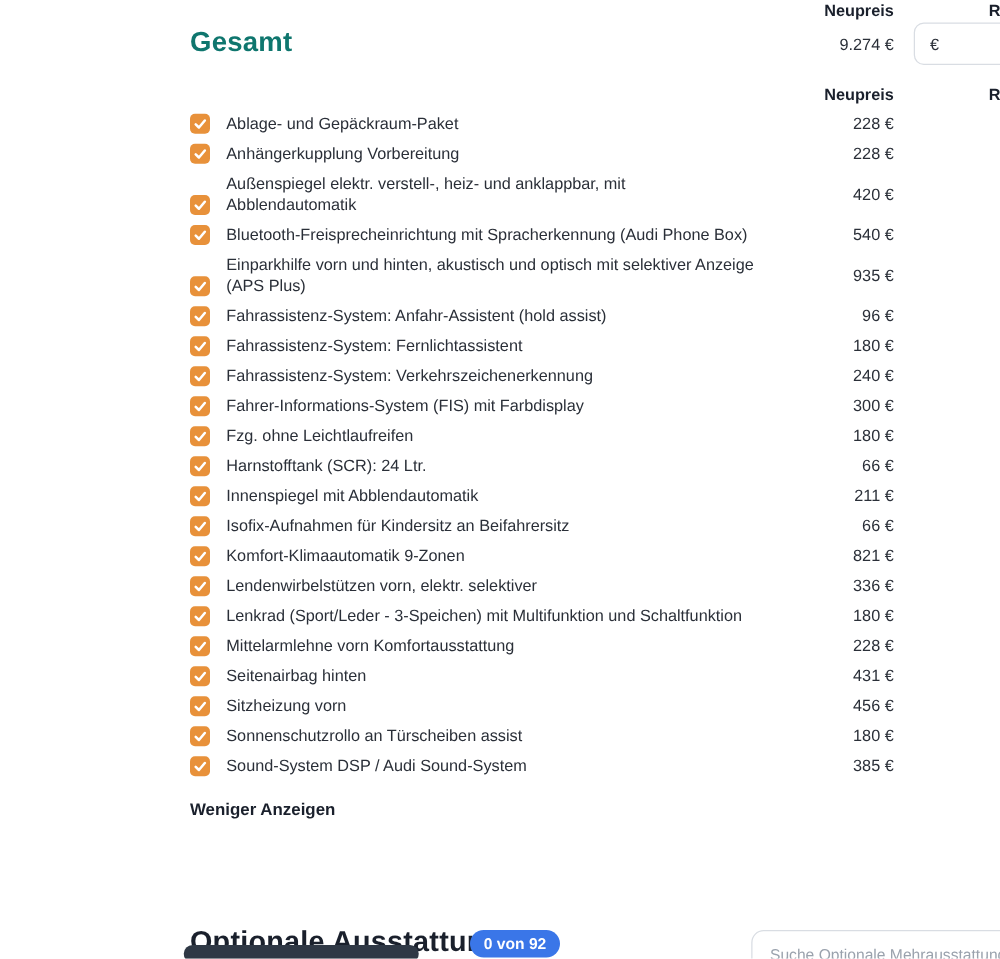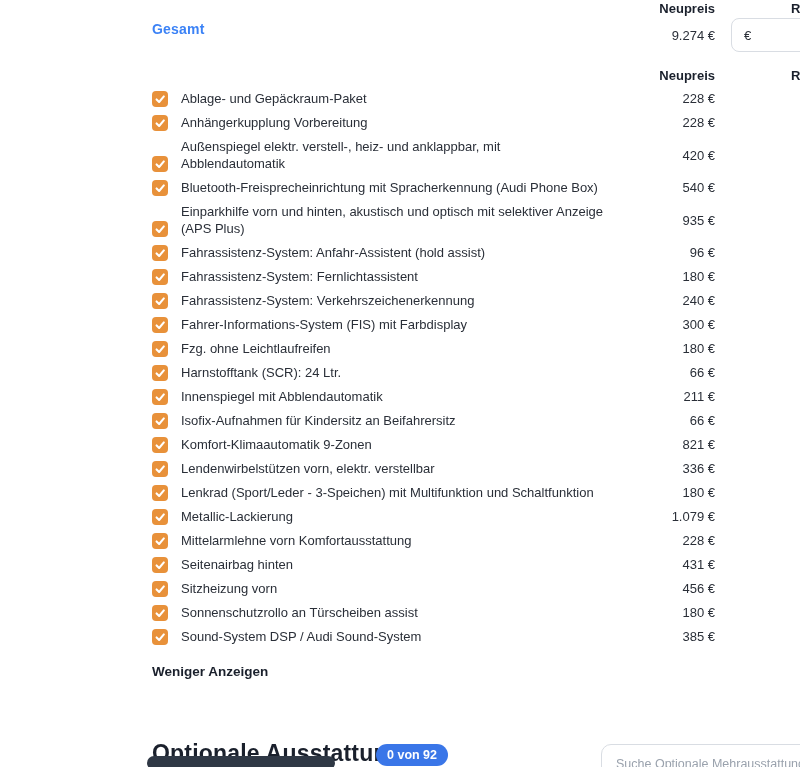--- a/index.html
+++ b/index.html
@@ -8,21 +8,21 @@
     position:relative;
     width:800px; height:767px;
     background:#ffffff;
     overflow:hidden;
     font-family:"Liberation Sans", sans-serif;
     color:#2a2f38;
   }
   .abs { position:absolute; }
   .page-title {
     left:152px; top:21px;
-    font-size:14px; font-weight:700; color:#3b82f6;
+    font-size:22px; font-weight:700; color:#0f766e;
     letter-spacing:.2px;
   }
   .col-header {
     font-size:13px; font-weight:600; color:#1a202c;
   }
   .np1 { right:85px; top:1px; }
   .np2 { right:85px; top:68px; }
   .r1  { left:791px; top:1px; }
   .r2  { left:791px; top:68px; }
   .total-value {
@@ -260,43 +260,34 @@
     <span class="item-label">Komfort-Klimaautomatik 9-Zonen</span>
     <span class="item-price">821 €</span>
   </div>
 
   <div class="row">
     <span class="checkbox">
       <svg width="12" height="12" viewBox="0 0 14 14">
         <polyline points="3,7.5 6,10.5 11.5,4" fill="none" stroke="#ffffff" stroke-width="2.4" stroke-linecap="round" stroke-linejoin="round"></polyline>
       </svg>
     </span>
-    <span class="item-label">Lendenwirbelstützen vorn, elektr. verstellbar</span>
+    <span class="item-label">Lendenwirbelstützen vorn, elektr. selektiver</span>
     <span class="item-price">336 €</span>
   </div>
 
   <div class="row">
     <span class="checkbox">
       <svg width="12" height="12" viewBox="0 0 14 14">
         <polyline points="3,7.5 6,10.5 11.5,4" fill="none" stroke="#ffffff" stroke-width="2.4" stroke-linecap="round" stroke-linejoin="round"></polyline>
       </svg>
     </span>
     <span class="item-label">Lenkrad (Sport/Leder - 3-Speichen) mit Multifunktion und Schaltfunktion</span>
     <span class="item-price">180 €</span>
   </div>
 
-  <div class="row">
-    <span class="checkbox">
-      <svg width="12" height="12" viewBox="0 0 14 14">
-        <polyline points="3,7.5 6,10.5 11.5,4" fill="none" stroke="#ffffff" stroke-width="2.4" stroke-linecap="round" stroke-linejoin="round"></polyline>
-      </svg>
-    </span>
-    <span class="item-label">Metallic-Lackierung</span>
-    <span class="item-price">1.079 €</span>
-  </div>
 
   <div class="row">
     <span class="checkbox">
       <svg width="12" height="12" viewBox="0 0 14 14">
         <polyline points="3,7.5 6,10.5 11.5,4" fill="none" stroke="#ffffff" stroke-width="2.4" stroke-linecap="round" stroke-linejoin="round"></polyline>
       </svg>
     </span>
     <span class="item-label">Mittelarmlehne vorn Komfortausstattung</span>
     <span class="item-price">228 €</span>
   </div>

